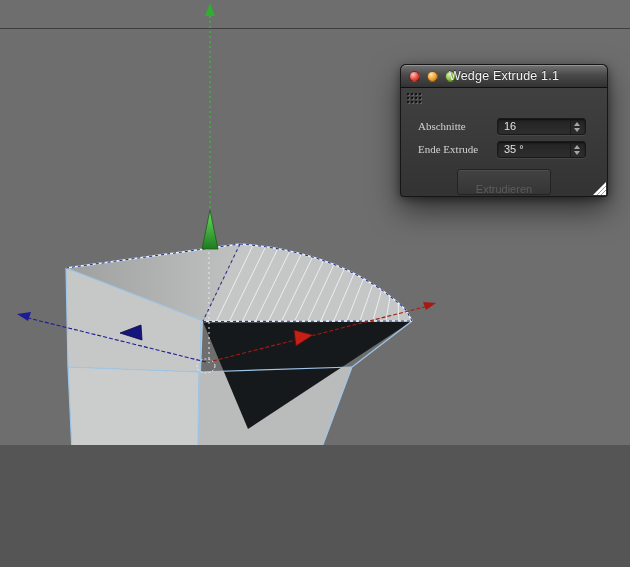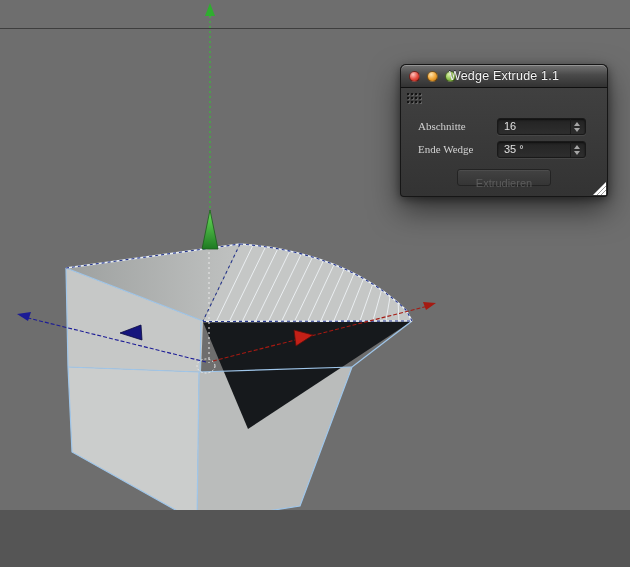--- a/index.html
+++ b/index.html
@@ -1,17 +1,17 @@
 <!DOCTYPE html>
 <html><head>
 <meta charset="utf-8">
 <style>
   html,body{margin:0;padding:0;background:#555;}
   #stage{
-    position:relative;width:630px;height:510px;overflow:hidden;
+    position:relative;width:630px;height:445px;overflow:hidden;
     background:#6e6e6e;
     font-family:"Liberation Sans",sans-serif;
     -webkit-font-smoothing:antialiased;
   }
   #viewport-svg{position:absolute;top:0;left:0;}
 
   
   .dialog{
     position:absolute;left:400px;top:64px;width:208px;height:132px;
     border-radius:6px 6px 4px 4px;
@@ -68,21 +68,21 @@
   }
   .step-up{width:0;height:0;border-left:3.5px solid transparent;border-right:3.5px solid transparent;border-bottom:4px solid #a6a6a6;}
   .step-down{width:0;height:0;border-left:3.5px solid transparent;border-right:3.5px solid transparent;border-top:4px solid #a6a6a6;}
   .extrude-btn{
     position:absolute;top:81px;left:50%;width:94px;height:17px;margin-left:-47px;
     background:linear-gradient(#424242,#353535);
     border:1px solid #232323;border-radius:3px;
     box-shadow:inset 0 1px 0 rgba(255,255,255,.06);
     color:#5c5c5c;font-size:11px;text-align:center;line-height:15px;
     font-family:"Liberation Sans",sans-serif;
-    padding:6px;
+    padding:12px;
   }
   .resize-grip{position:absolute;right:1px;bottom:1px;width:13px;height:13px;}
 </style>
 </head>
 <body>
 
 <div id="stage">
 
   <svg id="viewport-svg" width="630" height="567" viewBox="0 0 630 567">
     <defs>
@@ -192,21 +192,21 @@
 
       <div class="row-label" style="top:30px">Abschnitte</div>
       <div class="value-field" style="top:30px">
         <span>16</span>
         <span class="stepper">
           <span class="step-up"></span>
           <span class="step-down"></span>
         </span>
       </div>
 
-      <div class="row-label" style="top:53px">Ende Wedge</div>
+      <div class="row-label" style="top:53px">Ende Extrude</div>
       <div class="value-field" style="top:53px">
         <span>35 °</span>
         <span class="stepper">
           <span class="step-up"></span>
           <span class="step-down"></span>
         </span>
       </div>
 
       <button class="extrude-btn">Extrudieren</button>
 

